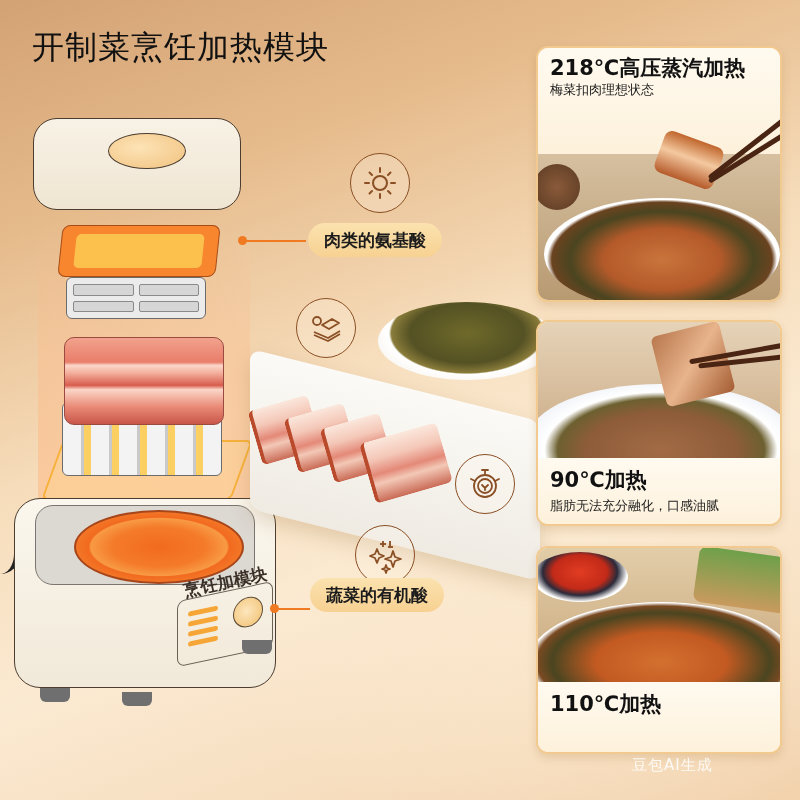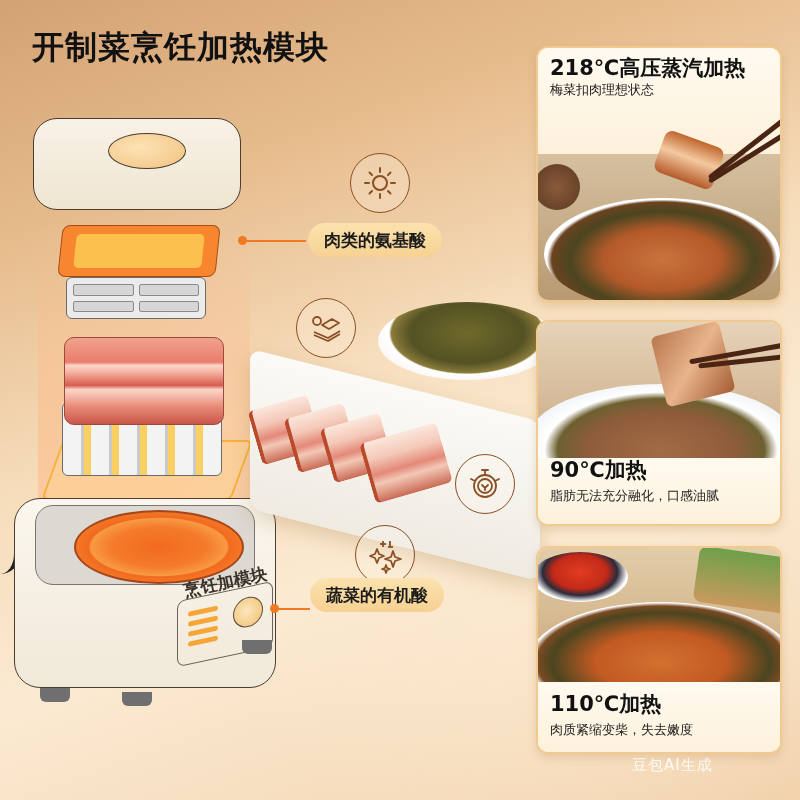--- a/index.html
+++ b/index.html
@@ -6,21 +6,21 @@
   html,body{width:800px;height:800px;overflow:hidden;}
   body{
     font-family:"DejaVu Sans","Liberation Sans",sans-serif;
     position:relative;
     background:
       radial-gradient(ellipse 520px 420px at 560px 560px, #fbe9cf 0%, rgba(251,233,207,0) 70%),
       linear-gradient(160deg,#d3a274 0%,#e6bb8c 22%,#f6dcba 45%,#fbead2 65%,#f2d2ad 100%);
   }
   .title{
     position:absolute;left:32px;top:26px;
-    font-size:32px;font-weight:bold;color:#111;letter-spacing:1px;
+    font-size:32px;font-weight:normal;color:#111;letter-spacing:1px;
   }
   
   .glow{position:absolute;left:38px;top:230px;width:212px;height:310px;
     background:linear-gradient(180deg,rgba(255,190,140,0) 0%,rgba(255,185,135,.35) 40%,rgba(255,170,110,.45) 100%);
     border-radius:6px;}
   
   .lid{position:absolute;left:33px;top:118px;width:208px;height:92px;
     background:linear-gradient(180deg,#f8f2e6,#efe5d2);border:1.5px solid #4b3d30;border-radius:24px;}
   .lid-knob{position:absolute;left:74px;top:14px;width:78px;height:36px;border-radius:50%;
     background:radial-gradient(ellipse at 40% 40%,#fde3b6,#f1c27f);border:1.5px solid #4b3d30;}
@@ -195,31 +195,30 @@
   <div class="chop" style="left:156px;top:78px;width:100px;transform:rotate(-32deg)"></div>
 </div>
 
 <div class="card" style="top:320px;height:206px">
   <div class="photo" style="top:0;height:136px;background:linear-gradient(180deg,#e6d3b8,#c9a882);">
     <div class="photo-dish" style="left:-10px;top:62px;width:266px;height:110px;background:radial-gradient(ellipse at 50% 60%,#a26b45 0%,#8e5c3a 40%,#6d6030 55%,#ffffff 62%,#dfe5ef 90%,#9aa7bd 100%);"></div>
     <div style="position:absolute;left:120px;top:6px;width:70px;height:72px;border-radius:6px;background:linear-gradient(135deg,#b8774d,#e8b48c 50%,#a45c32);transform:rotate(-14deg);"></div>
     <div class="chop" style="left:150px;top:20px;width:100px;transform:rotate(-10deg)"></div>
     <div class="chop" style="left:160px;top:32px;width:90px;transform:rotate(-6deg)"></div>
   </div>
-  <div class="txt" style="top:136px;bottom:0;padding-top:0">
+  <div class="txt" style="top:136px;bottom:0;padding-top:10px">
     <div class="h-main">90℃加热</div>
     <div class="h-sub" style="margin-top:4px">脂肪无法充分融化，口感油腻</div>
   </div>
 </div>
 
 <div class="card" style="top:546px;height:208px">
   <div class="photo" style="top:0;height:134px;background:linear-gradient(180deg,#e2cda8,#c9a77c);">
     <div class="photo-dish" style="left:-6px;top:4px;width:96px;height:50px;background:radial-gradient(ellipse at 50% 40%,#e13c22 0%,#c22a18 40%,#2a2a3a 55%,#ffffff 70%,#ece6dc 100%);"></div>
     <div style="position:absolute;left:158px;top:4px;width:96px;height:56px;border-radius:8px;background:linear-gradient(180deg,#6ea04a,#c99a5e);transform:rotate(8deg);"></div>
     <div class="photo-dish" style="left:-10px;top:54px;width:266px;height:120px;background:radial-gradient(ellipse at 50% 50%,#d3702f 0%,#c25a22 35%,#4a4520 58%,#7a4a22 66%,#ffffff 70%,#f4f0ea 92%,#22304a 100%);"></div>
   </div>
   <div class="txt" style="top:134px;bottom:0;padding-top:10px">
     <div class="h-main">110℃加热</div>
-    <div class="h-sub" style="margin-top:4px">肉质紧缩变柴，失去嫩度</div>
   </div>
 </div>
 
 <div class="watermark">豆包AI生成</div>
 
 </body></html>

